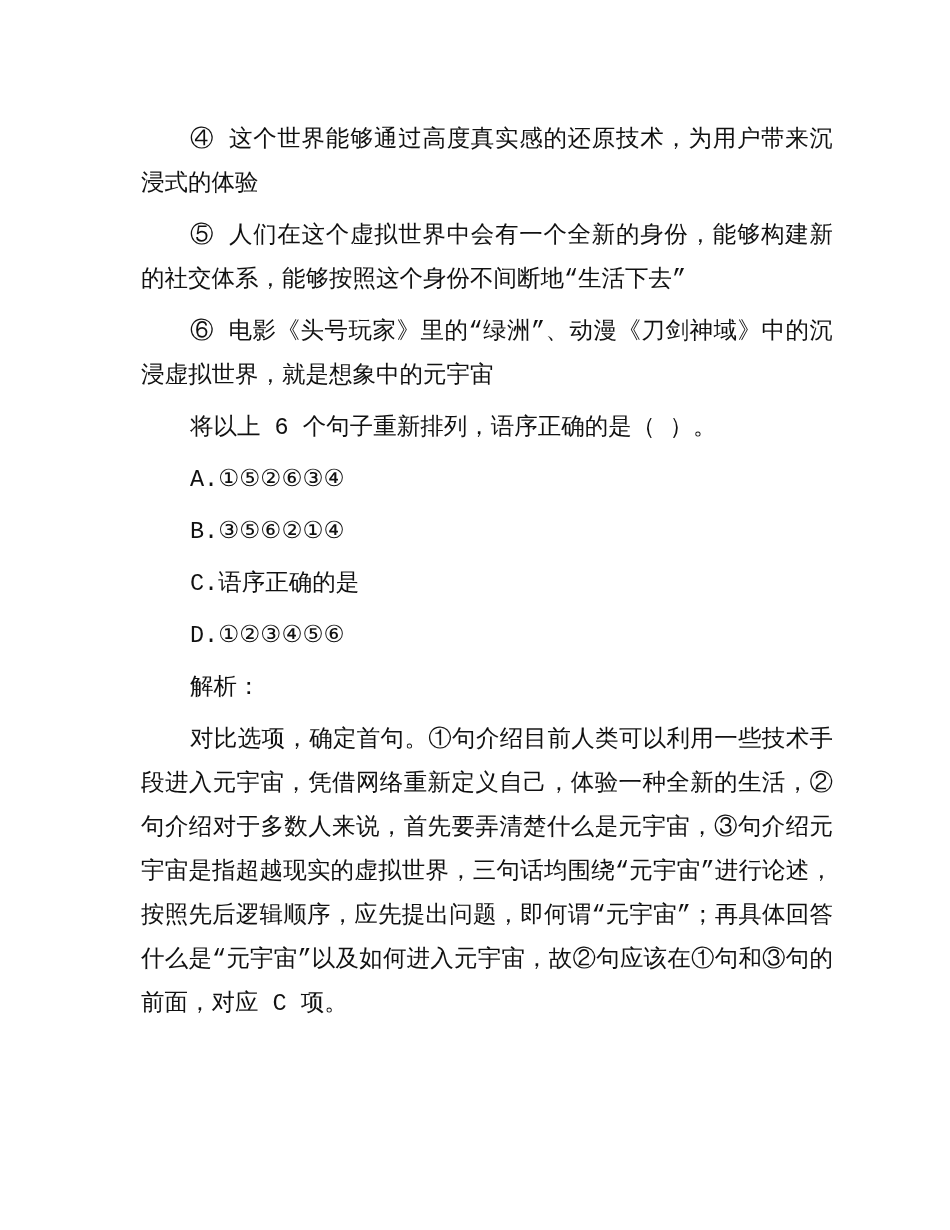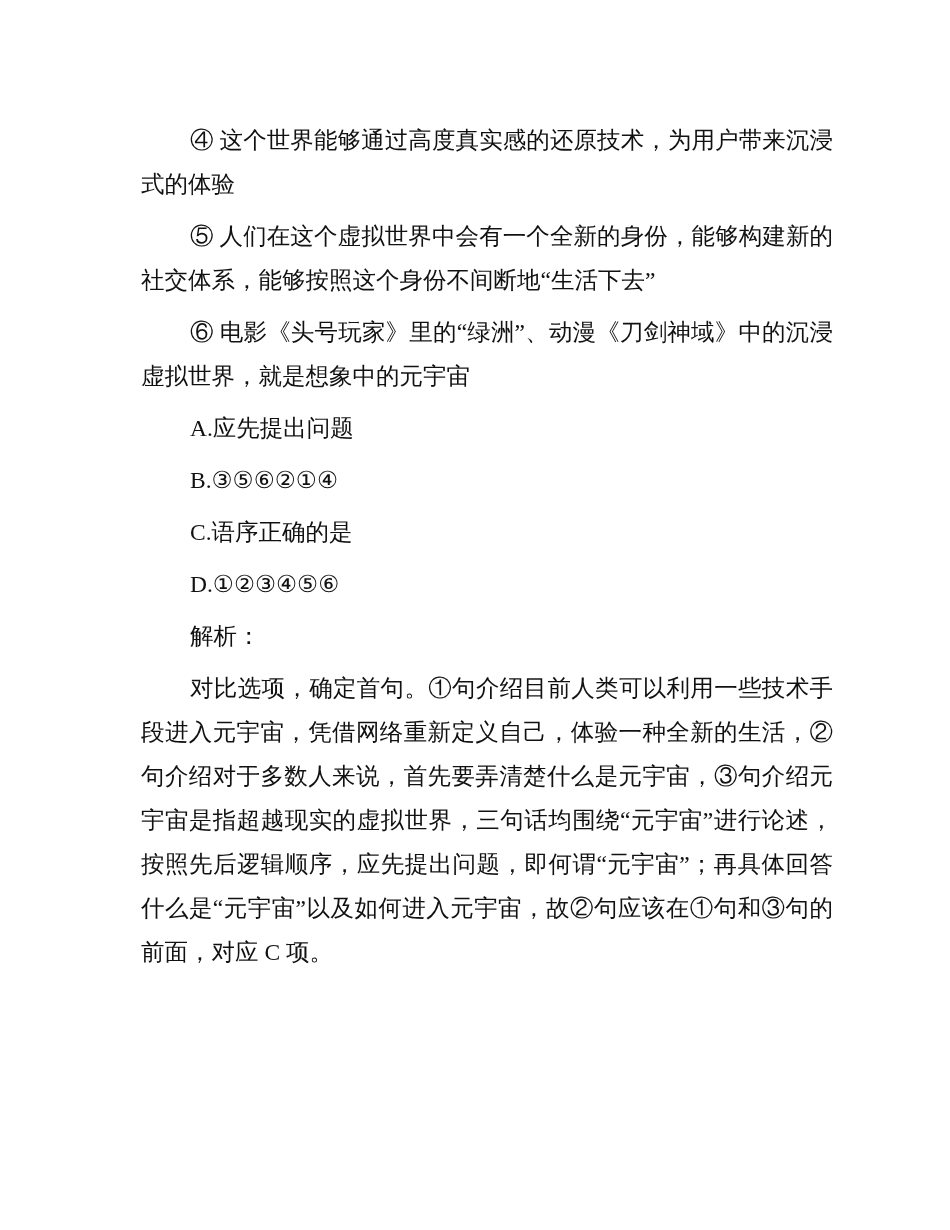--- a/index.html
+++ b/index.html
@@ -1,30 +1,31 @@
 <!DOCTYPE html>
 <html><head>
   <meta charset="utf-8">
   <style>
     html, body { margin: 0; padding: 0; background: #ffffff; }
     body { width: 950px; height: 1230px; position: relative; overflow: hidden; }
     .page {
       position: absolute; left: 141px; top: 118px; width: 692px;
-      font-family: Liberation Serif, serif;
+      font-family: Liberation Mono, monospace;
       font-size: 23.5px; color: #111111; line-height: 44px;
     }
     .para { margin: 0 0 8px 0; text-indent: 49px; text-align: justify; }
     .para.single { margin-bottom: 8px; }
   </style>
 </head>
 <body>
 
 <div class="page">
   <p class="para">④ 这个世界能够通过高度真实感的还原技术，为用户带来沉浸式的体验</p>
   <p class="para">⑤ 人们在这个虚拟世界中会有一个全新的身份，能够构建新的社交体系，能够按照这个身份不间断地“生活下去”</p>
   <p class="para">⑥ 电影《头号玩家》里的“绿洲”、动漫《刀剑神域》中的沉浸虚拟世界，就是想象中的元宇宙</p>
-  <p class="para single">A.应先提出问题</p>
+  <p class="para single">将以上 6 个句子重新排列，语序正确的是（ ）。</p>
+  <p class="para single">A.①⑤②⑥③④</p>
   <p class="para single">B.③⑤⑥②①④</p>
   <p class="para single">C.语序正确的是</p>
   <p class="para single">D.①②③④⑤⑥</p>
   <p class="para single">解析：</p>
   <p class="para">对比选项，确定首句。①句介绍目前人类可以利用一些技术手段进入元宇宙，凭借网络重新定义自己，体验一种全新的生活，②句介绍对于多数人来说，首先要弄清楚什么是元宇宙，③句介绍元宇宙是指超越现实的虚拟世界，三句话均围绕“元宇宙”进行论述，按照先后逻辑顺序，应先提出问题，即何谓“元宇宙”；再具体回答什么是“元宇宙”以及如何进入元宇宙，故②句应该在①句和③句的前面，对应 C 项。</p>
 </div>
 
 </body></html>

